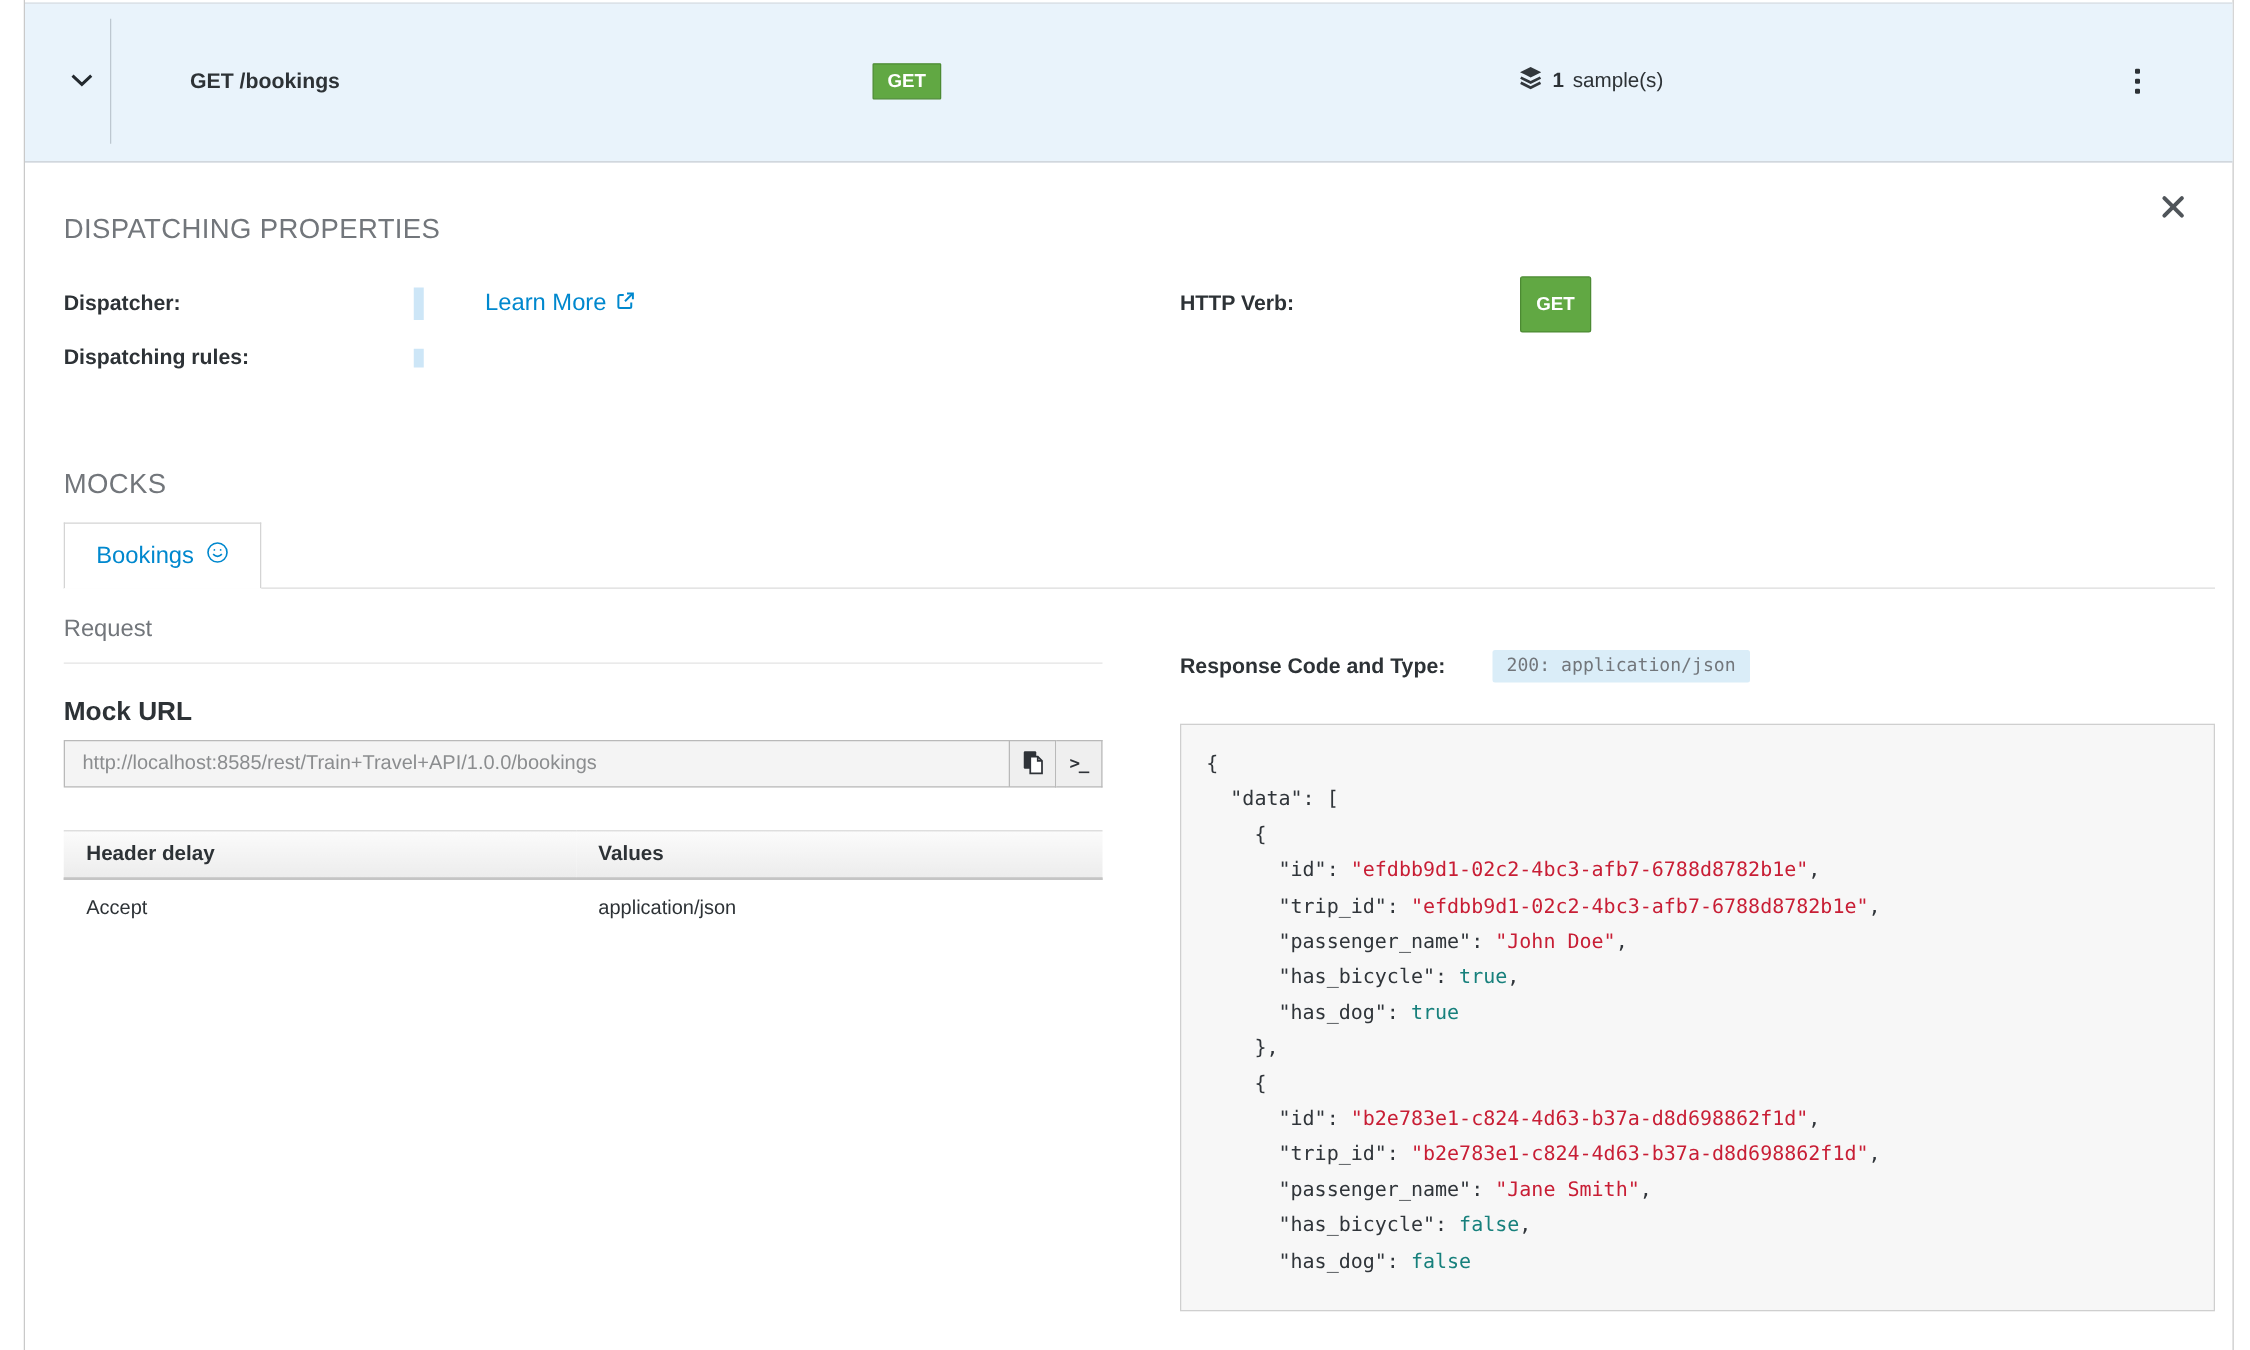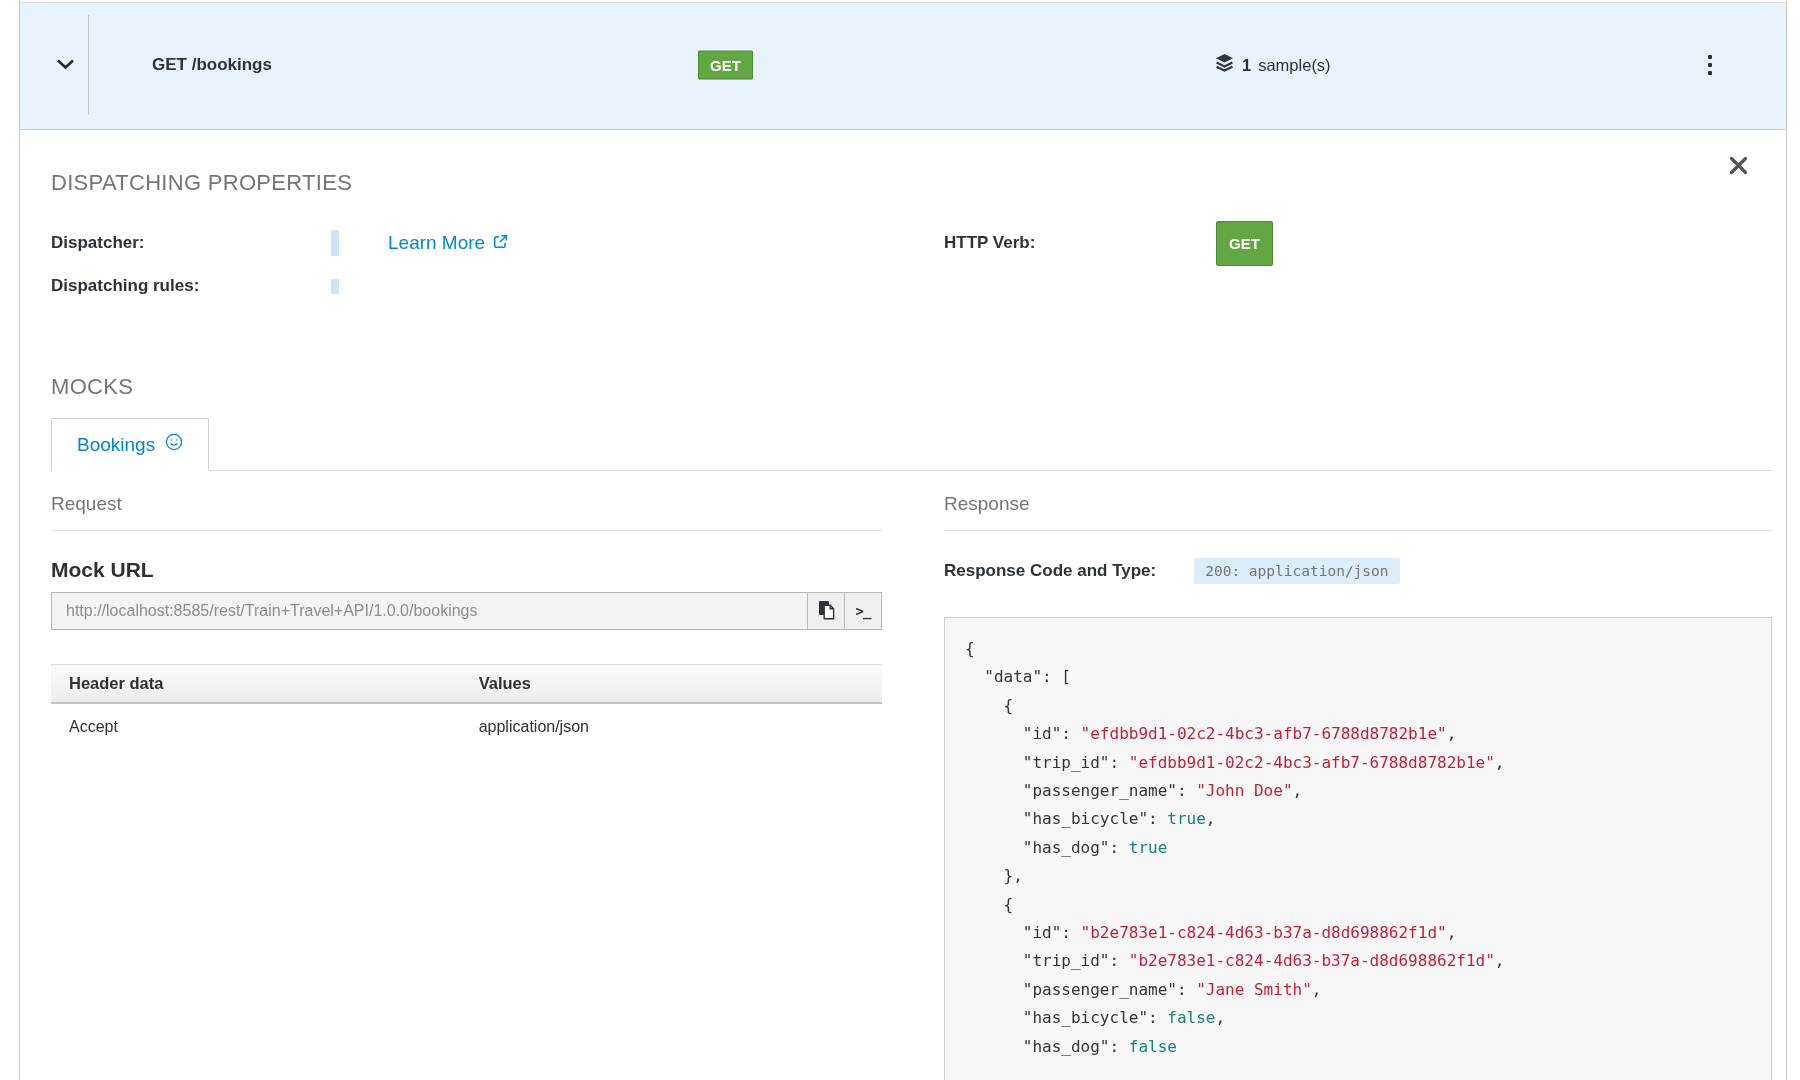--- a/index.html
+++ b/index.html
@@ -217,35 +217,34 @@
               </svg>
             </span>
           </button>
           <button class="ig-btn" aria-label="terminal">
             <span class="term-glyph">&gt;_</span>
           </button>
         </div>
         <table class="headers-table">
           <thead>
             <tr>
-              <th>Header data</th>
+              <th>Header delay</th>
               <th>Values</th>
             </tr>
           </thead>
           <tbody>
               <tr>
                 <td>Accept</td>
                 <td>application/json</td>
               </tr>
             </tbody>
         </table>
       </div>
 
       <div class="col-right">
-        <div class="col-heading">Response</div>
         <div class="resp-code-row">
           <span class="resp-code-label">Response Code and Type:</span>
           <span class="resp-badge">200: application/json</span>
         </div>
         <div class="code-block">
           <div>
               <div class="code-line"><span class="tok-pln">{</span></div>
               <div class="code-line"><span class="tok-pln">  "data": [</span></div>
               <div class="code-line"><span class="tok-pln">    {</span></div>
               <div class="code-line"><span class="tok-pln">      "id": </span><span class="tok-str">"efdbb9d1-02c2-4bc3-afb7-6788d8782b1e"</span><span class="tok-pln">,</span></div>

